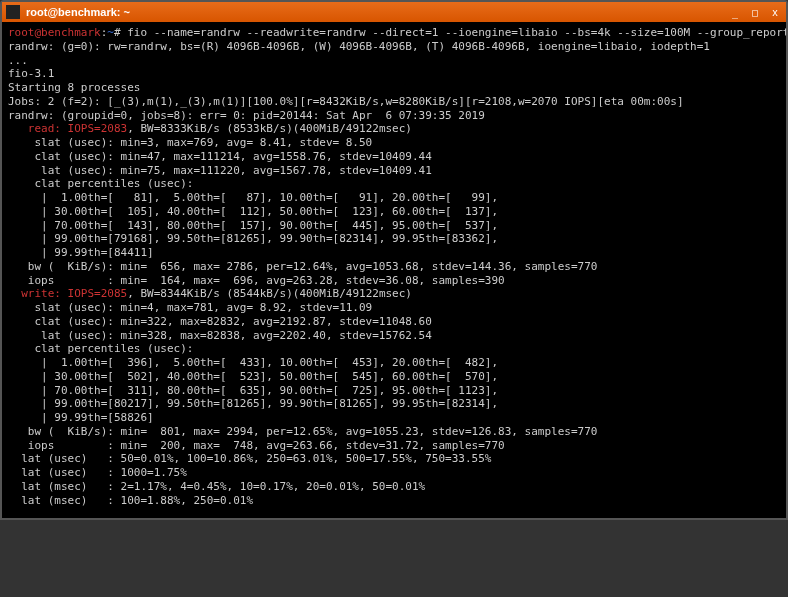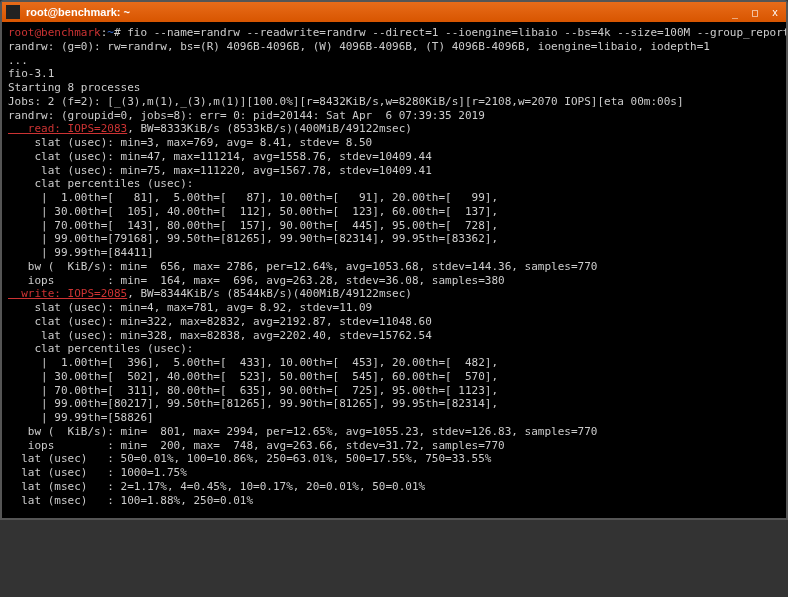--- a/index.html
+++ b/index.html
@@ -44,21 +44,21 @@
     flex: 1;
     background: #000;
     padding: 4px 6px;
     white-space: pre;
     line-height: 1.25;
     letter-spacing: 0px;
     overflow: hidden;
   }
   .prompt-user { color: #cc3333; }
   .prompt-path { color: #3366cc; }
-  .red-under { color: #cc3333; text-decoration: underline; text-decoration-color:#cc3333;}
+  .red-under { color: #cc3333; text-decoration-color:#cc3333;}
 </style>
 </head>
 <body>
 
 <div class="window">
   <div class="titlebar">
     <span class="icon"></span>
     <span class="title">root@benchmark: ~</span>
     <div class="btns">
       <span class="wbtn">_</span>
@@ -73,25 +73,25 @@
 <span>Starting 8 processes</span>
 <span>Jobs: 2 (f=2): [_(3),m(1),_(3),m(1)][100.0%][r=8432KiB/s,w=8280KiB/s][r=2108,w=2070 IOPS][eta 00m:00s]</span>
 <span>randrw: (groupid=0, jobs=8): err= 0: pid=20144: Sat Apr  6 07:39:35 2019</span>
 <span class="red-under">   read: IOPS=2083</span><span>, BW=8333KiB/s (8533kB/s)(400MiB/49122msec)</span>
 <span>    slat (usec): min=3, max=769, avg= 8.41, stdev= 8.50</span>
 <span>    clat (usec): min=47, max=111214, avg=1558.76, stdev=10409.44</span>
 <span>     lat (usec): min=75, max=111220, avg=1567.78, stdev=10409.41</span>
 <span>    clat percentiles (usec):</span>
 <span>     |  1.00th=[   81],  5.00th=[   87], 10.00th=[   91], 20.00th=[   99],</span>
 <span>     | 30.00th=[  105], 40.00th=[  112], 50.00th=[  123], 60.00th=[  137],</span>
-<span>     | 70.00th=[  143], 80.00th=[  157], 90.00th=[  445], 95.00th=[  728],</span>
+<span>     | 70.00th=[  143], 80.00th=[  157], 90.00th=[  445], 95.00th=[  537],</span>
 <span>     | 99.00th=[79168], 99.50th=[81265], 99.90th=[82314], 99.95th=[83362],</span>
 <span>     | 99.99th=[84411]</span>
 <span>   bw (  KiB/s): min=  656, max= 2786, per=12.64%, avg=1053.68, stdev=144.36, samples=770</span>
-<span>   iops        : min=  164, max=  696, avg=263.28, stdev=36.08, samples=380</span>
+<span>   iops        : min=  164, max=  696, avg=263.28, stdev=36.08, samples=390</span>
 <span class="red-under">  write: IOPS=2085</span><span>, BW=8344KiB/s (8544kB/s)(400MiB/49122msec)</span>
 <span>    slat (usec): min=4, max=781, avg= 8.92, stdev=11.09</span>
 <span>    clat (usec): min=322, max=82832, avg=2192.87, stdev=11048.60</span>
 <span>     lat (usec): min=328, max=82838, avg=2202.40, stdev=15762.54</span>
 <span>    clat percentiles (usec):</span>
 <span>     |  1.00th=[  396],  5.00th=[  433], 10.00th=[  453], 20.00th=[  482],</span>
 <span>     | 30.00th=[  502], 40.00th=[  523], 50.00th=[  545], 60.00th=[  570],</span>
 <span>     | 70.00th=[  311], 80.00th=[  635], 90.00th=[  725], 95.00th=[ 1123],</span>
 <span>     | 99.00th=[80217], 99.50th=[81265], 99.90th=[81265], 99.95th=[82314],</span>
 <span>     | 99.99th=[58826]</span>

